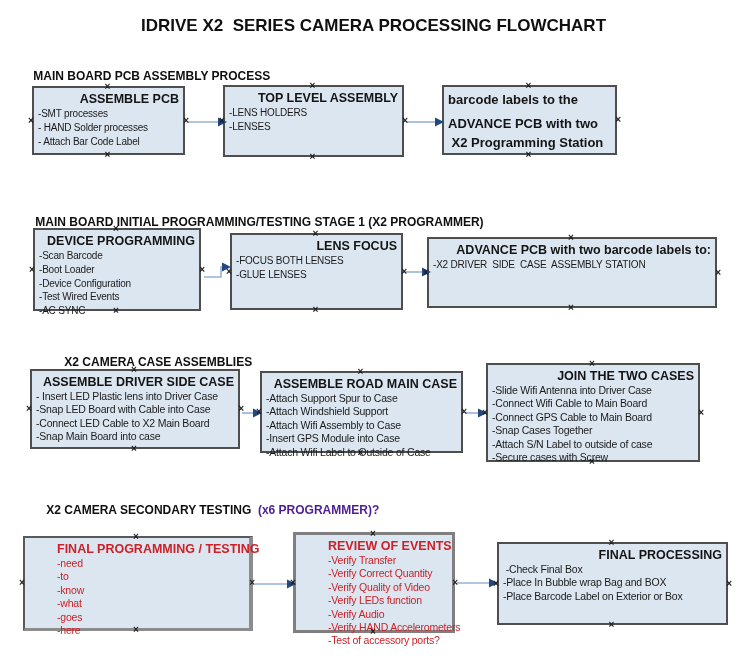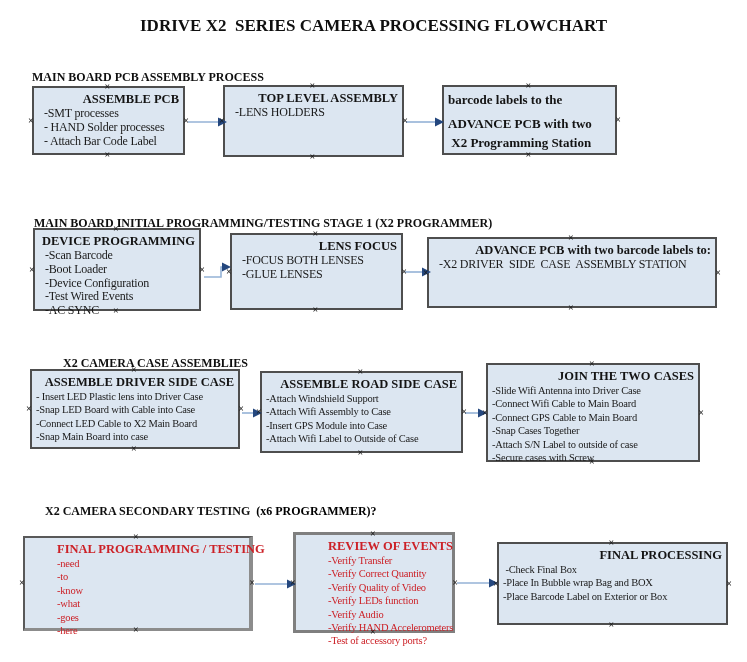--- a/index.html
+++ b/index.html
@@ -1,28 +1,28 @@
 <!DOCTYPE html>
 <html><head>
 <meta charset="utf-8">
 <style>
   html,body{margin:0;padding:0;background:#ffffff;}
   #canvas{position:relative;width:747px;height:662px;background:#ffffff;overflow:hidden;
-          font-family:Liberation Serif, serif;color:#111;border-radius:10px;}
+          font-family:Liberation Sans, sans-serif;color:#111;border-radius:10px;}
   .title{position:absolute;left:10px;top:16px;width:727px;text-align:center;
          font-size:17px;font-weight:bold;color:#0f0f0f;white-space:pre;}
   .sec{position:absolute;font-size:12px;font-weight:bold;color:#0f0f0f;white-space:pre;}
-  .sec .red-part{color:#000000;}
+  .sec .red-part{color:#4c1d95;}
   .box{position:absolute;background:#dce6f1;border:2px solid #4e4e4e;padding:3px 4px;
        box-sizing:border-box;overflow:visible;}
   .box.shadow1{border-color:#595959;border-right:4px solid #8c8c8c;border-bottom:3px solid #8c8c8c;}
   .box.shadow2{border:3px solid #7f7f7f;}
   .bt{font-size:12.5px;font-weight:bold;line-height:16px;white-space:pre;color:#141414;text-align:right;}
   .bi{font-size:10.5px;line-height:13.4px;letter-spacing:-0.2px;white-space:pre;color:#1a1a1a;}
-  .bi.lg{font-size:12px;line-height:13.8px;margin-left:6px;}
+  .bi.lg{font-size:10px;line-height:13.8px;}
   .adv{font-size:13px;font-weight:bold;line-height:19px;white-space:pre;color:#141414;padding-top:5px;}
   .red .bt,.red .bi{color:#cc2127;padding-left:28px;}
   .h{position:absolute;font-size:10px;font-weight:bold;color:#1c1c1c;line-height:8px;z-index:3;}
   .h.t{top:-5px;left:50%;margin-left:-4px;}
   .h.b{bottom:-6px;left:50%;margin-left:-4px;}
   .h.l{left:-6px;top:50%;margin-top:-4px;}
   .h.r{right:-6px;top:50%;margin-top:-4px;}
   svg.links{position:absolute;left:0;top:0;width:747px;height:662px;pointer-events:none;z-index:2;}
 </style>
 </head>
@@ -56,20 +56,21 @@
     <div class="bi lg">- Attach Bar Code Label</div>
   </div>
 
   <div class="box" style="left:223px;top:85px;width:181px;height:72px">
     <span class="h t">×</span>
     <span class="h b">×</span>
     <span class="h l">×</span>
     <span class="h r">×</span>
     <div class="bt">TOP LEVEL ASSEMBLY</div>
     <div class="bi lg">-LENS HOLDERS</div>
+    <div class="bi lg">-LENSES</div>
   </div>
 
   <div class="box" style="left:442px;top:85px;width:175px;height:70px">
     <span class="h t">×</span>
     <span class="h b">×</span>
     <span class="h r">×</span>
     <div class="adv" style="padding-top:0">barcode labels to the</div>
     <div class="adv" style="padding-top:5px">ADVANCE PCB with two</div>
     <div class="adv" style="padding-top:0"> X2 Programming Station</div>
   </div>
@@ -116,21 +117,22 @@
     <div class="bi">-Snap LED Board with Cable into Case</div>
     <div class="bi">-Connect LED Cable to X2 Main Board</div>
     <div class="bi">-Snap Main Board into case</div>
   </div>
 
   <div class="box" style="left:260px;top:371px;width:203px;height:82px">
     <span class="h t">×</span>
     <span class="h b">×</span>
     <span class="h l">×</span>
     <span class="h r">×</span>
-    <div class="bt">ASSEMBLE ROAD SIDE CASE</div>
+    <div class="bt">ASSEMBLE ROAD MAIN CASE</div>
+    <div class="bi">-Attach Support Spur to Case</div>
     <div class="bi">-Attach Windshield Support</div>
     <div class="bi">-Attach Wifi Assembly to Case</div>
     <div class="bi">-Insert GPS Module into Case</div>
     <div class="bi">-Attach Wifi Label to Outside of Case</div>
   </div>
 
   <div class="box" style="left:486px;top:363px;width:214px;height:99px">
     <span class="h t">×</span>
     <span class="h b">×</span>
     <span class="h l">×</span>

